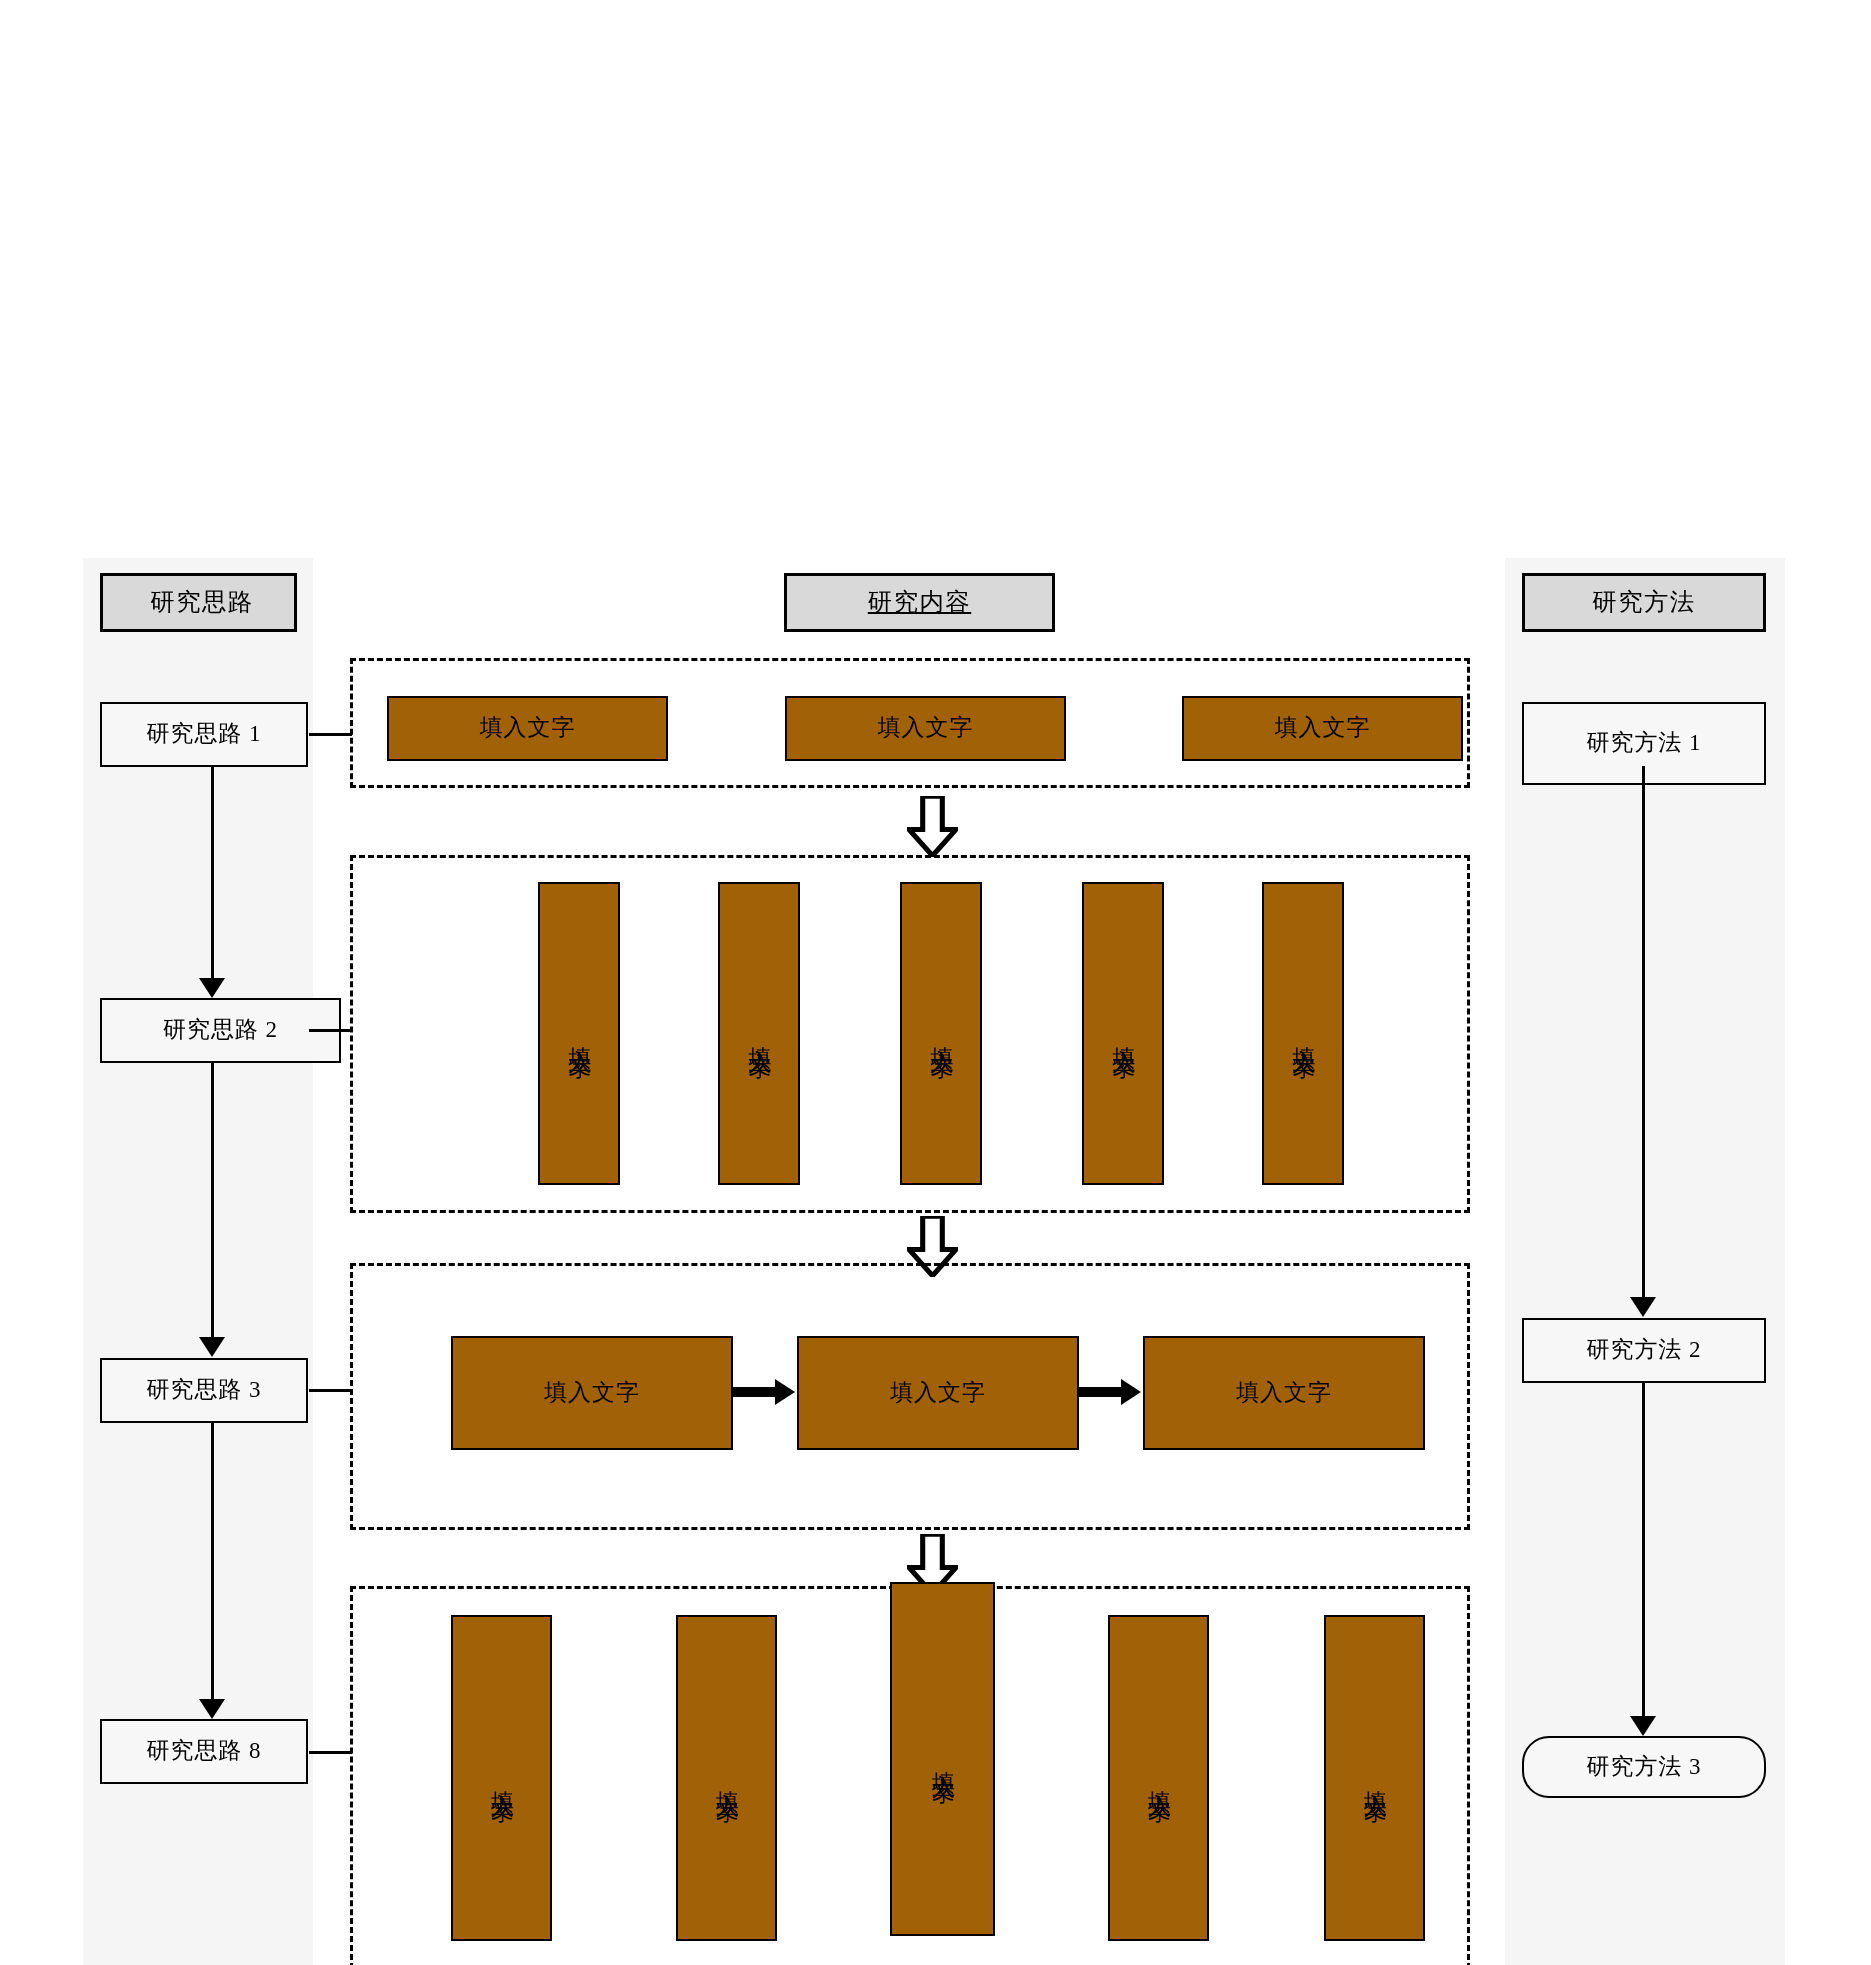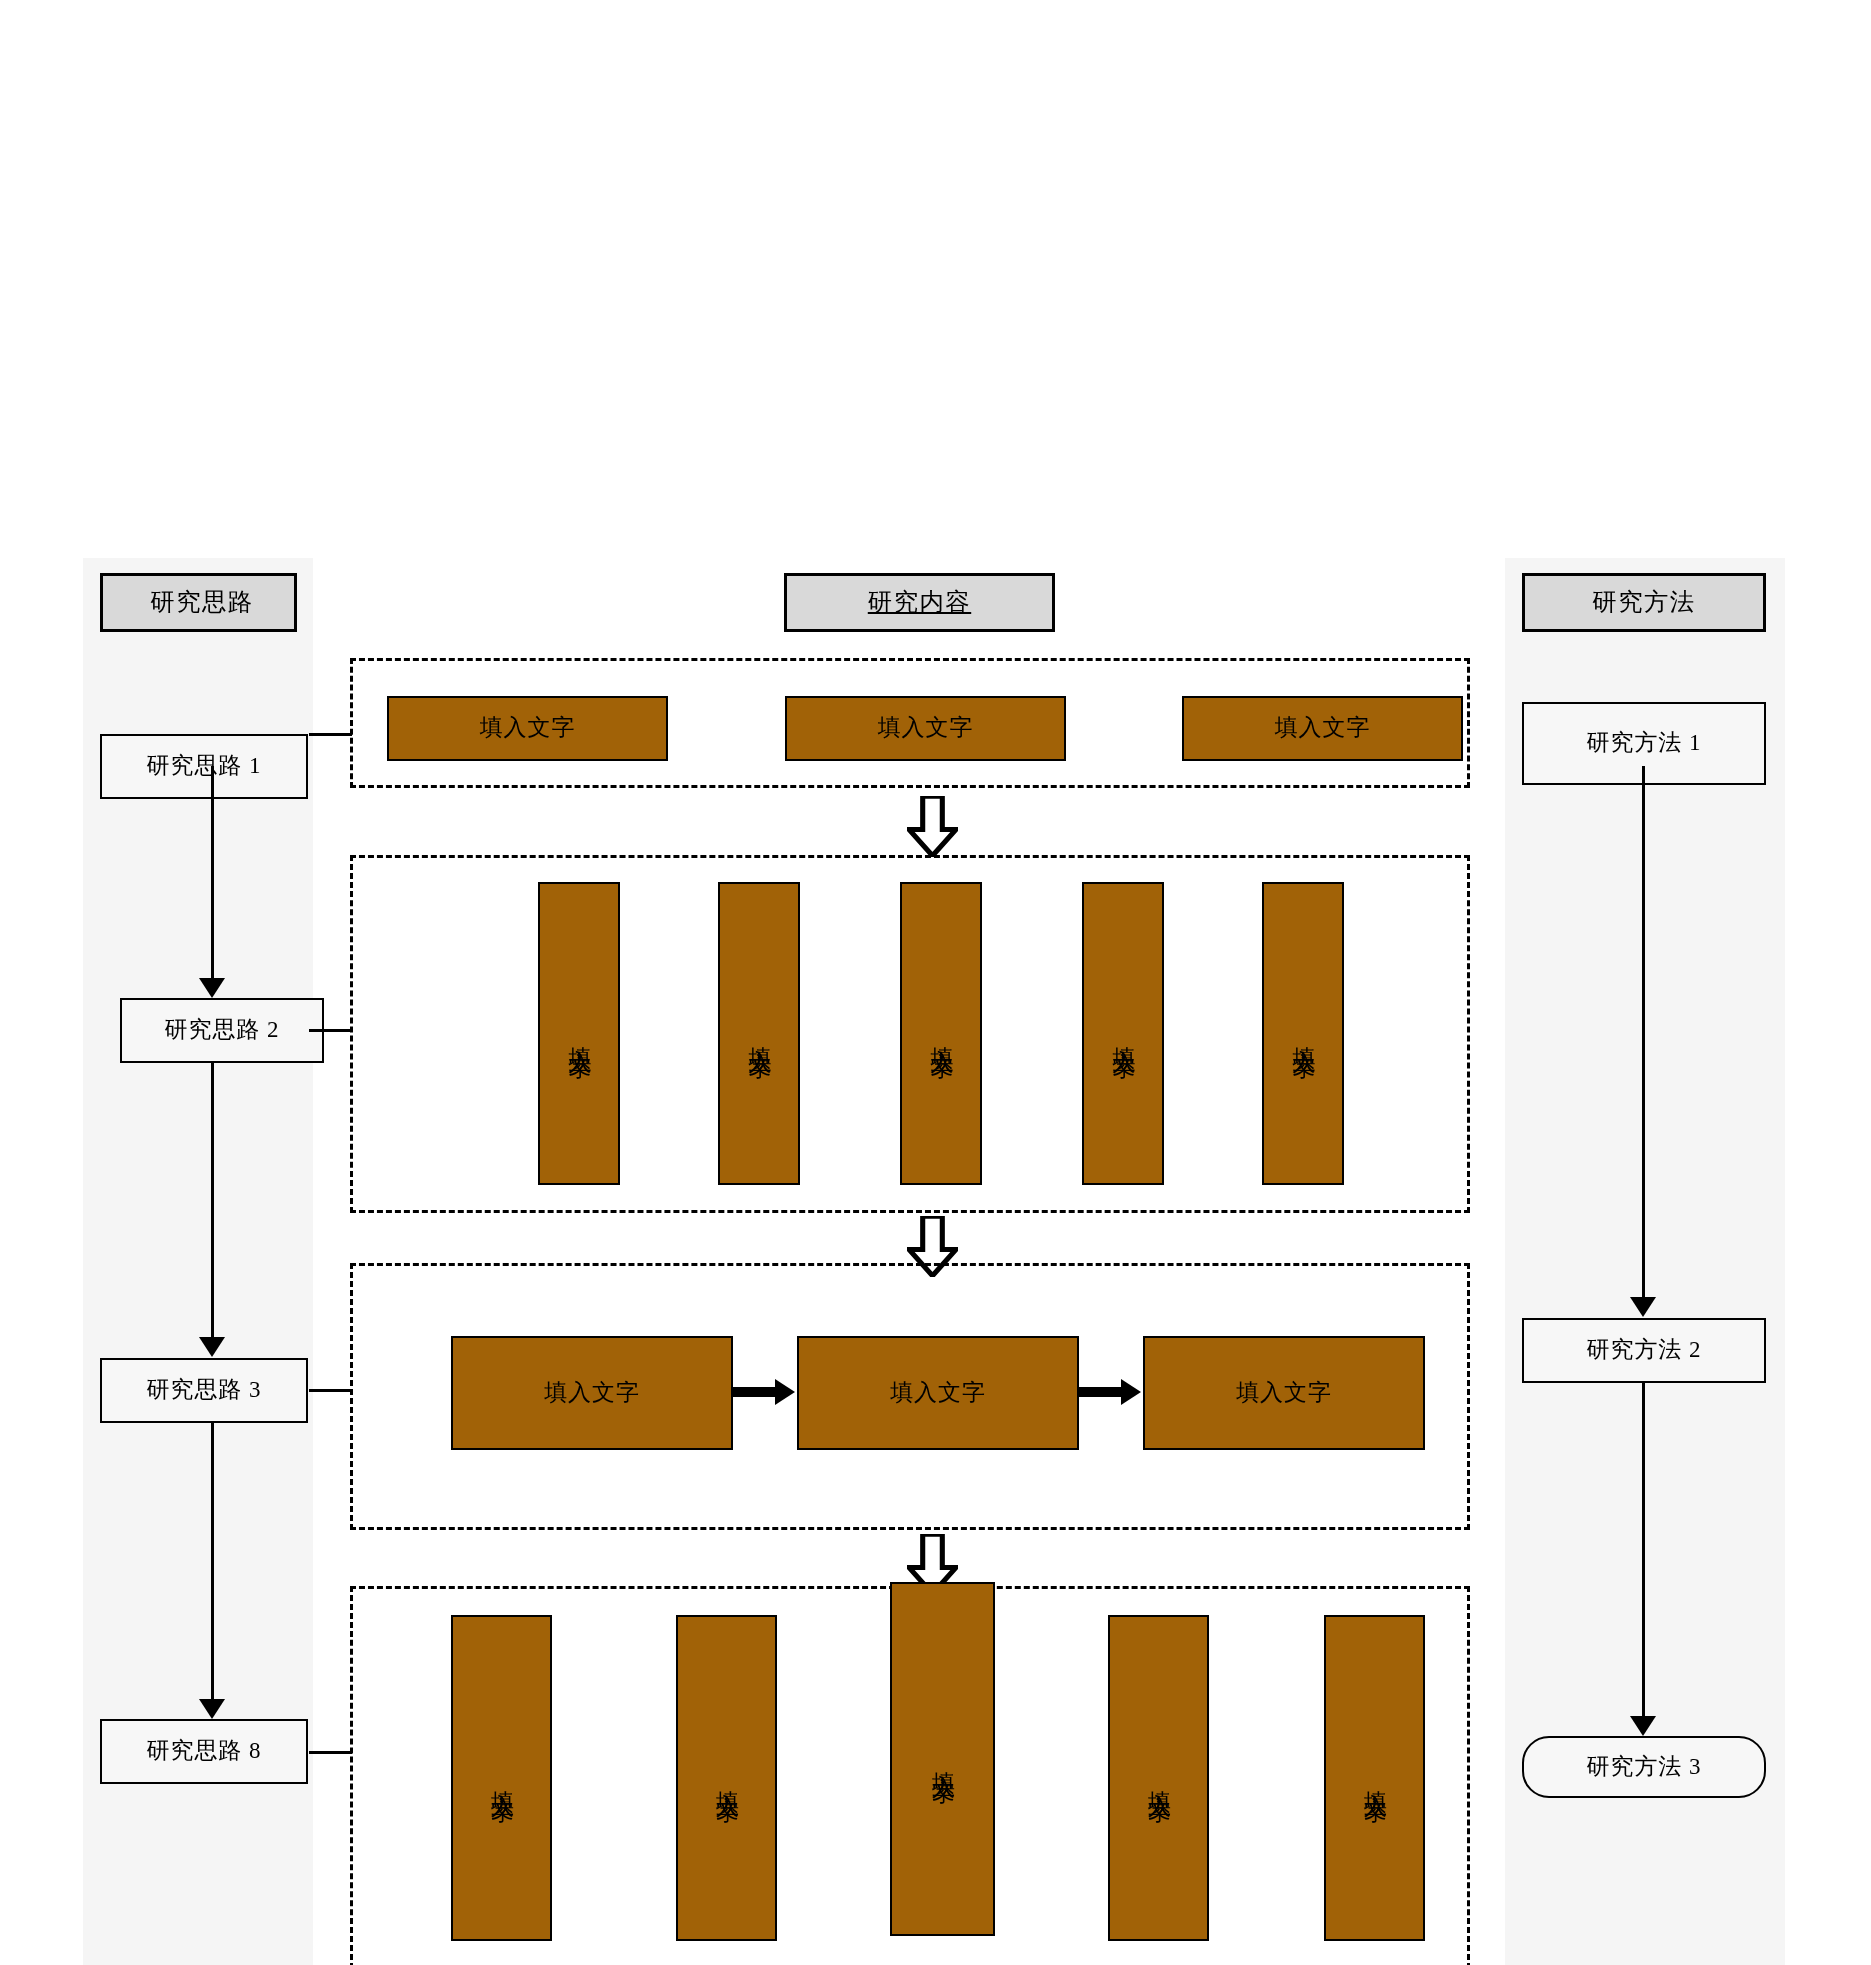--- a/index.html
+++ b/index.html
@@ -113,24 +113,24 @@
   </div>
 
   <div class="node header t-header" style="left:784px; top:573px; width:271px; height:59px;text-decoration:underline;">
     <span>研究内容</span>
   </div>
 
   <div class="node header t-header" style="left:1522px; top:573px; width:244px; height:59px;text-align:center;">
     <span>研究方法</span>
   </div>
 
-  <div class="node on-band t-side" style="left:100px; top:734px; width:208px; height:65px;">
+  <div class="node on-band t-side" style="left:100px; top:702px; width:208px; height:65px;">
     <span>研究思路 1</span>
   </div>
-  <div class="node on-band t-side" style="left:100px; top:998px; width:204px; height:65px;margin-left:20px;">
+  <div class="node on-band t-side" style="left:100px; top:998px; width:241px; height:65px;">
     <span>研究思路 2</span>
   </div>
   <div class="node on-band t-side" style="left:100px; top:1358px; width:208px; height:65px;">
     <span>研究思路 3</span>
   </div>
   <div class="node on-band t-side" style="left:100px; top:1719px; width:208px; height:65px;">
     <span>研究思路 8</span>
   </div>
 
   <div class="vline" style="left:211px; top:766px; height:212px;"></div>

